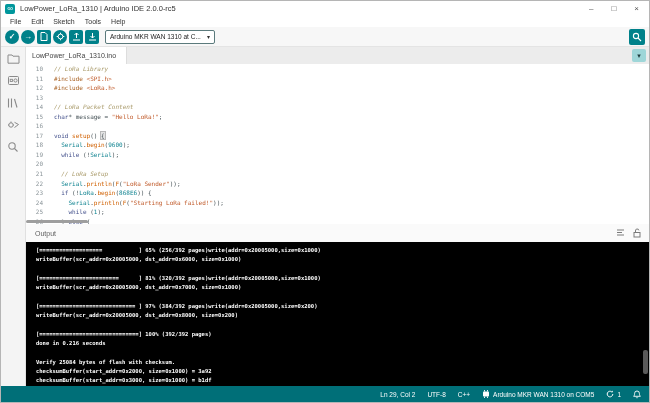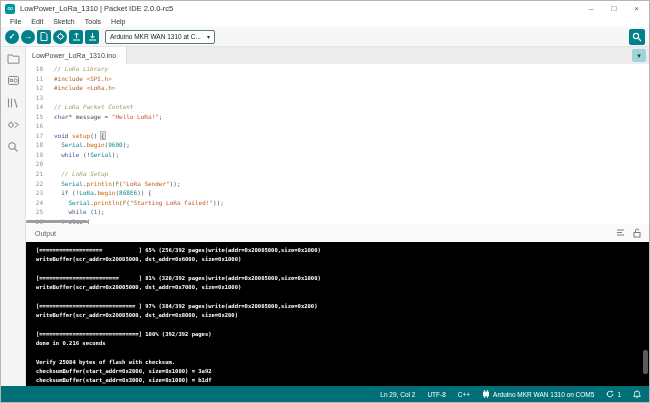--- a/index.html
+++ b/index.html
@@ -95,21 +95,21 @@
   .sb-item { display:flex; align-items:center; gap:3px; white-space:nowrap; }
   .sb-item svg { display:block; }
 </style>
 </head>
 <body>
 
 <div class="window">
 
   <div class="titlebar">
     <div class="app-icon">∞</div>
-    <span class="title-text">LowPower_LoRa_1310 | Packet IDE 2.0.0-rc5</span>
+    <span class="title-text">LowPower_LoRa_1310 | Arduino IDE 2.0.0-rc5</span>
     <div class="win-controls">
       <span class="win-btn">–</span>
       <span class="win-btn">□</span>
       <span class="win-btn">×</span>
     </div>
   </div>
 
   <div class="menubar">
       <span class="menu-item">File</span>
       <span class="menu-item">Edit</span>

